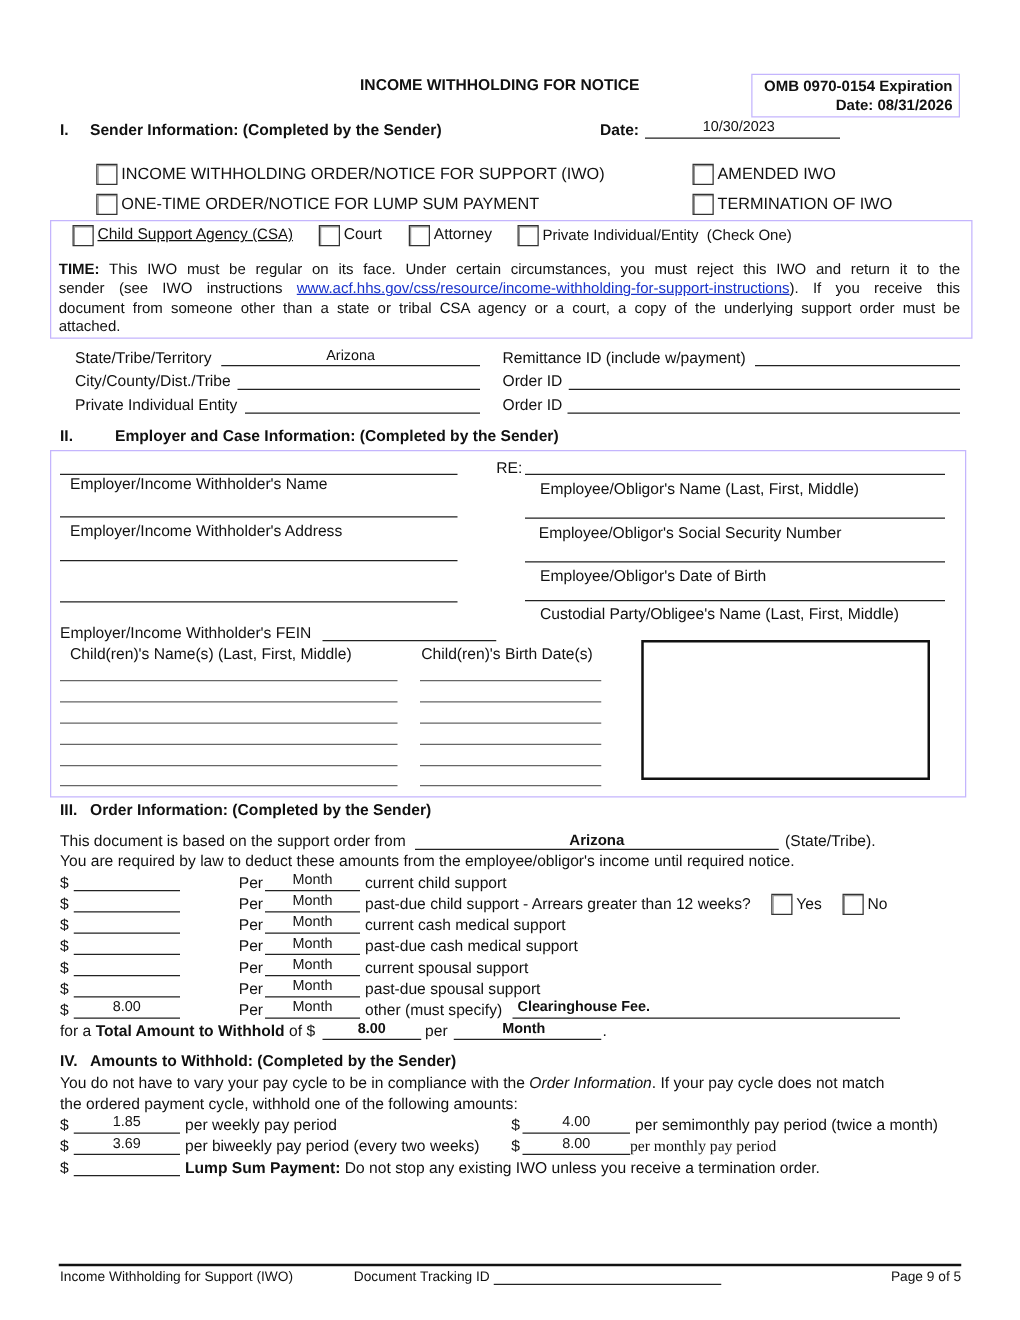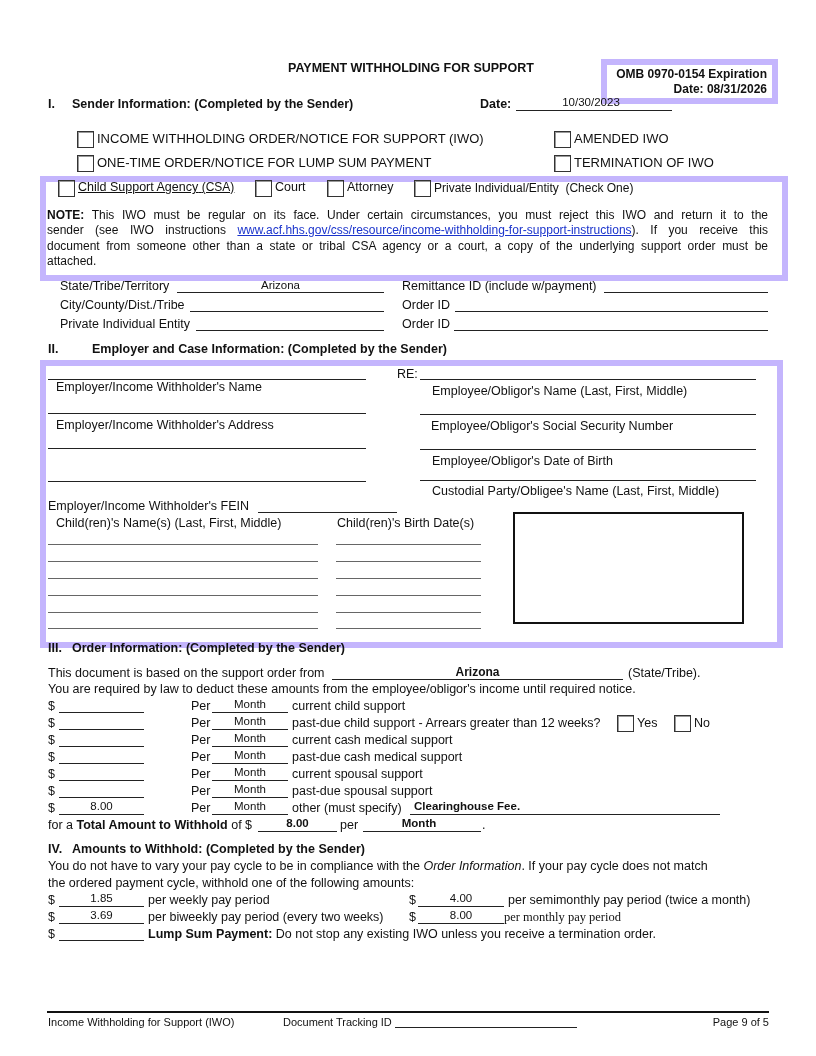--- a/index.html
+++ b/index.html
@@ -5,28 +5,28 @@
   html, body { margin:0; padding:0; background:#fff; }
   body { width:816px; height:1056px; position:relative; overflow:hidden;
          font-family:"Liberation Sans", sans-serif; color:#111; font-size:12.5px; }
   .abs { position:absolute; white-space:nowrap; }
   .b { font-weight:bold; }
   .line { position:absolute; border-bottom:1px solid #222; height:0; }
   .gline { position:absolute; border-bottom:1.5px solid #666; height:0; }
   .cb { position:absolute; width:15px; height:15px; border:1px solid #333;
         box-shadow: inset 1px 1px 0 #999; background:#fff; }
   .fill { position:absolute; text-align:center; font-size:11.5px; white-space:nowrap; }
-  .box { position:absolute; border:6px solid #c4b5fd; }
+  .box { position:absolute; border:1px solid #c4b5fd; }
   a.link { color:#1a33cc; text-decoration:underline; }
   .sm { font-size:12px; }
 </style>
 </head>
 <body>
 
-<div class="abs b" style="left:288px;top:61px;font-size:12.5px;">PAYMENT WITHHOLDING FOR SUPPORT</div>
+<div class="abs b" style="left:288px;top:61px;font-size:12.5px;">INCOME WITHHOLDING FOR NOTICE</div>
 <div class="box" style="left:601px;top:59px;width:165px;height:33px;">
   <div class="abs b" style="right:5px;top:2px;font-size:12px;">OMB 0970-0154 Expiration</div>
   <div class="abs b" style="right:5px;top:17px;font-size:12px;">Date: 08/31/2026</div>
 </div>
 
 <div class="abs b" style="left:48px;top:97px;">I.</div>
 <div class="abs b" style="left:72px;top:97px;">Sender Information:  (Completed by the Sender)</div>
 <div class="abs b" style="left:480px;top:97px;">Date:</div>
 <div class="line" style="left:516px;top:110px;width:156px;"></div>
 <div class="fill" style="left:516px;top:96px;width:150px;">10/30/2023</div>
@@ -44,21 +44,21 @@
 <div class="cb" style="left:58px;top:180px;"></div>
 <div class="abs" style="left:78px;top:180px;text-decoration:underline;"><span>Child Support Agency</span> <span class="sm">(CSA)</span></div>
 <div class="cb" style="left:255px;top:180px;"></div>
 <div class="abs" style="left:275px;top:180px;">Court</div>
 <div class="cb" style="left:327px;top:180px;"></div>
 <div class="abs" style="left:347px;top:180px;">Attorney</div>
 <div class="cb" style="left:414px;top:180px;"></div>
 <div class="abs" style="left:434px;top:181px;font-size:12px;"><span>Private Individual/Entity</span>&nbsp; <span>(Check One)</span></div>
 
 <div class="abs" style="left:47px;top:208px;width:721px;white-space:normal;font-size:12px;line-height:15.3px;text-align:justify;">
-  <div style="text-align:justify;text-align-last:justify;"><span class="b">NOTE:</span> <span>This IWO must be regular on its face. Under certain circumstances, you must reject this IWO and return it to the</span></div>
+  <div style="text-align:justify;text-align-last:justify;"><span class="b">TIME:</span> <span>This IWO must be regular on its face. Under certain circumstances, you must reject this IWO and return it to the</span></div>
   <div style="text-align:justify;text-align-last:justify;"><span>sender (see IWO instructions </span><a class="link">www.acf.hhs.gov/css/resource/income-withholding-for-support-instructions</a><span>). If you receive this</span></div>
   <div style="text-align:justify;text-align-last:justify;">document from someone other than a state or tribal CSA agency or a court, a copy of the underlying support order must be</div>
   <div>attached.</div>
 </div>
 
 <div class="abs" style="left:60px;top:279px;">State/Tribe/Territory</div>
 <div class="line" style="left:177px;top:292px;width:207px;"></div>
 <div class="fill" style="left:177px;top:279px;width:207px;">Arizona</div>
 <div class="abs" style="left:60px;top:298px;">City/County/Dist./Tribe</div>
 <div class="line" style="left:190px;top:311px;width:194px;"></div>

